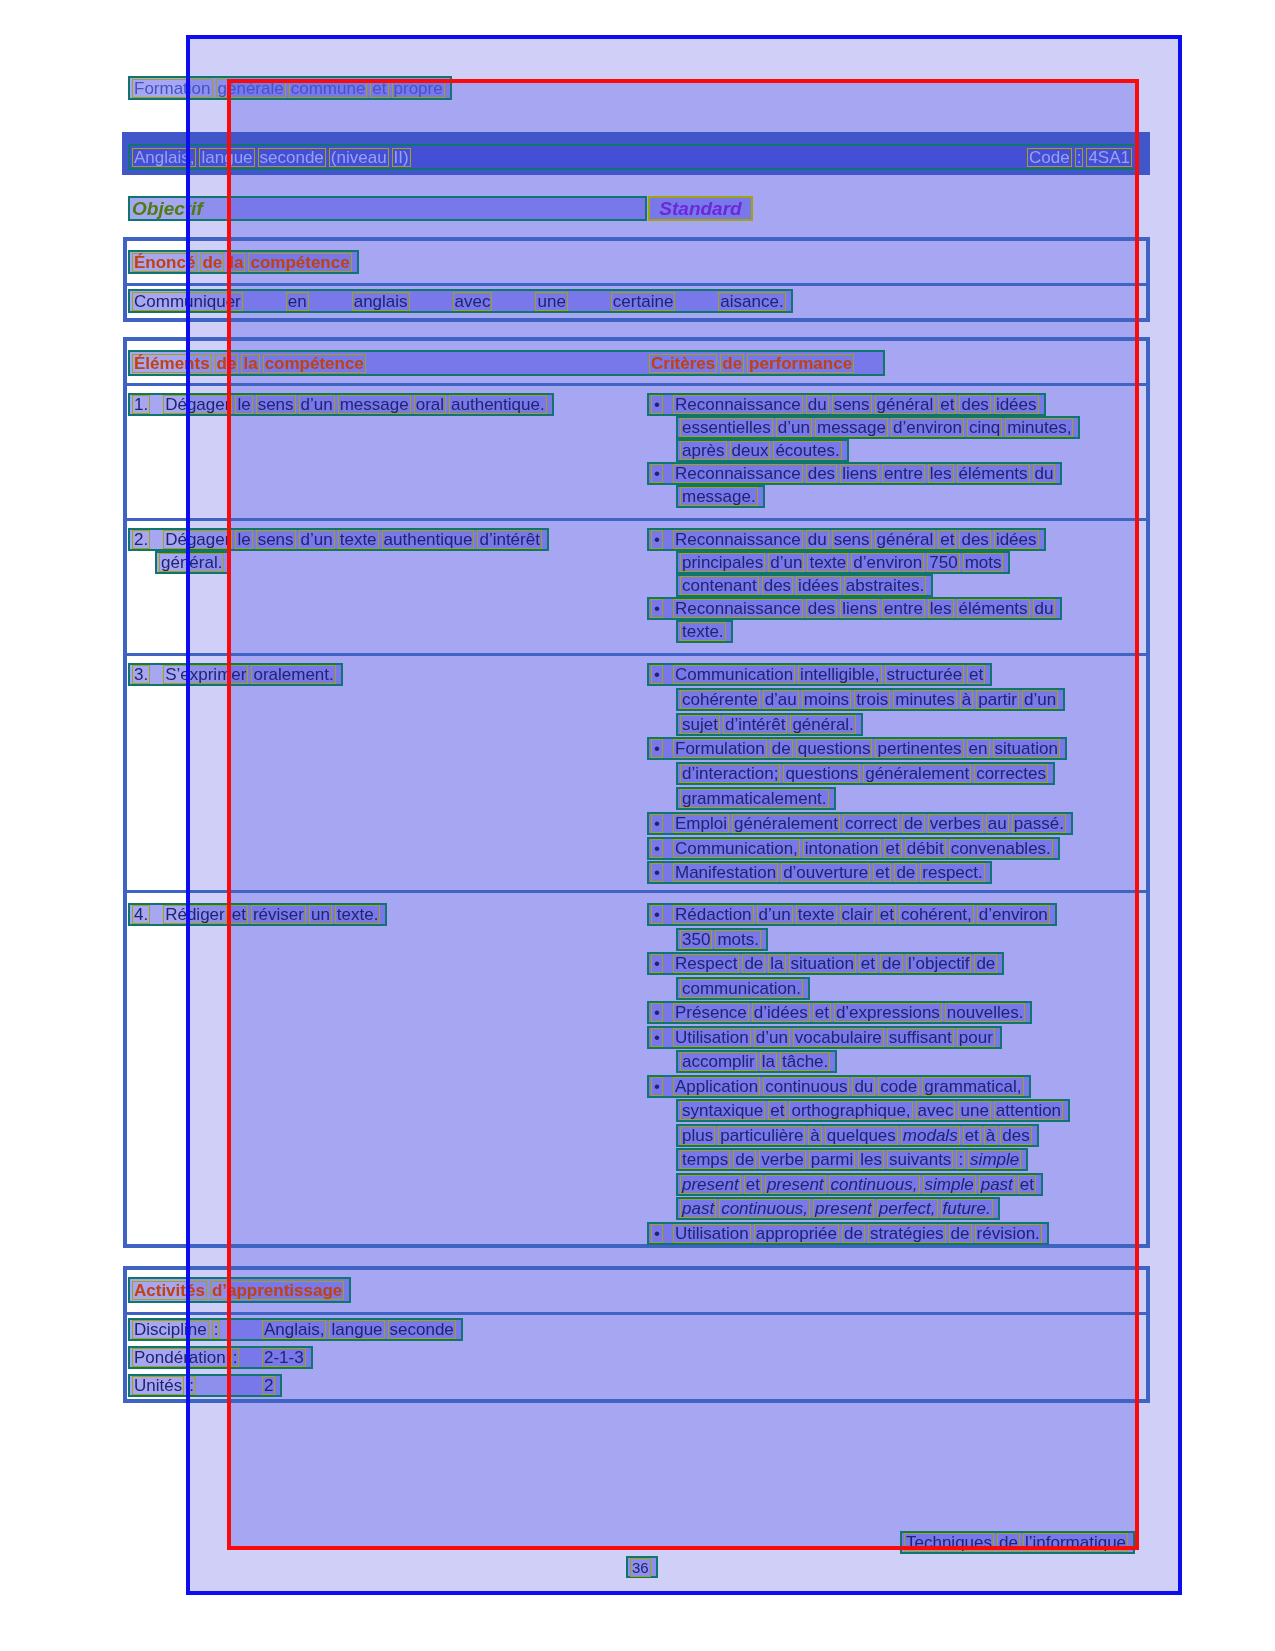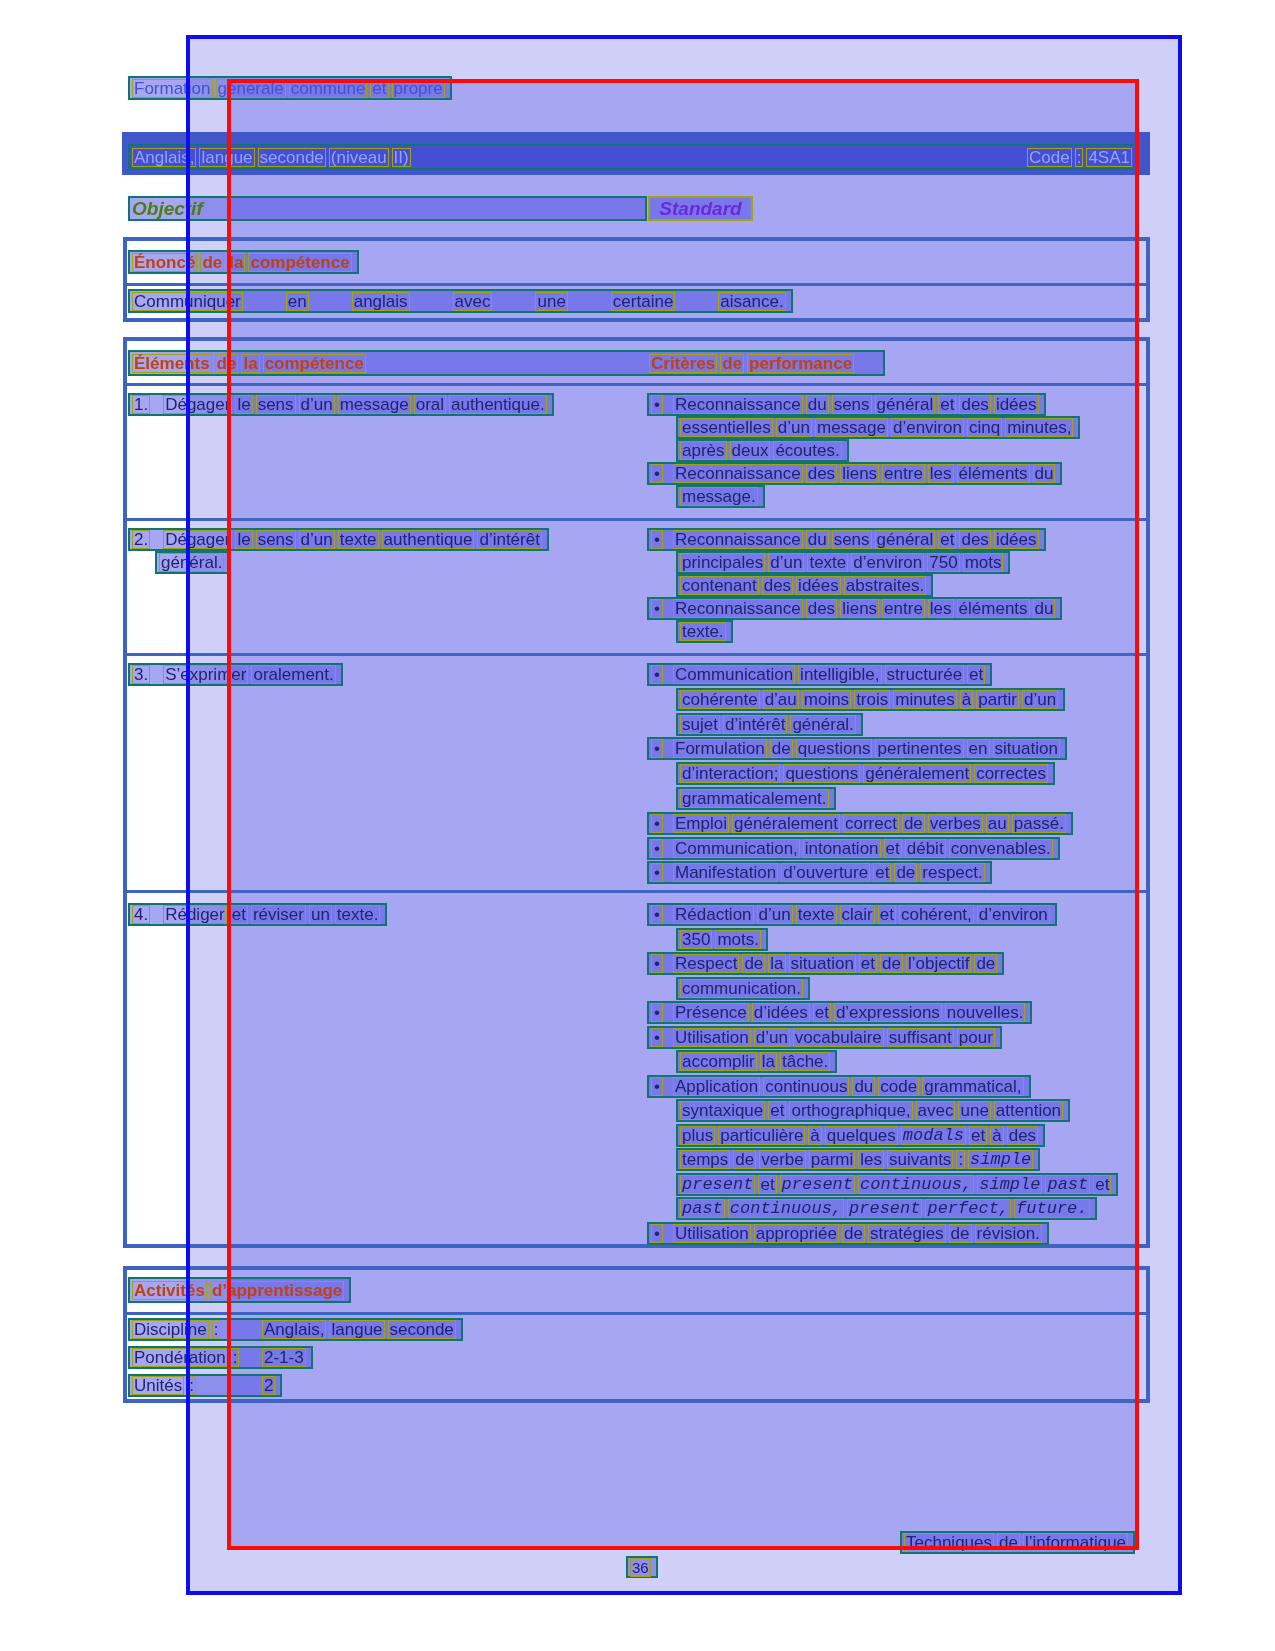--- a/index.html
+++ b/index.html
@@ -20,21 +20,21 @@
   .tbl-elements{left:123px;top:337px;width:1027px;height:911px;}
   .tbl-activites{left:123px;top:1266px;width:1027px;height:137px;}
 
   
   .line{display:flex;align-items:center;box-sizing:border-box;height:23px;
         border:2px solid #0f766e;background:rgba(72,72,226,0.48);
         white-space:nowrap;width:max-content;font-size:17px;line-height:19px;
         color:#20246f;padding:0 2px;}
   .w{display:inline-block;box-sizing:border-box;border:1px solid #a3a310;
      padding:0 1px;margin-right:3px;line-height:17px;}
-  .it{font-style:italic;font-family:Liberation Mono, monospace;}
+  .it{font-style:italic;}
   .cont{margin-left:29px;}
   .cont-l{margin-left:27px;}
   .numw{margin-right:13px;}
   .blt{margin-right:10px;min-width:12px;text-align:center;}
   .abs{position:absolute;}
   .lines{position:absolute;display:flex;flex-direction:column;align-items:flex-start;}
   .g0{gap:0;} .g18{gap:1.8px;} .g15{gap:1.5px;} .g5{gap:5px;}
   .bold .w, .bold{font-weight:700;color:#14175a;}
   .bold .w{color:#c2410c;}
 

